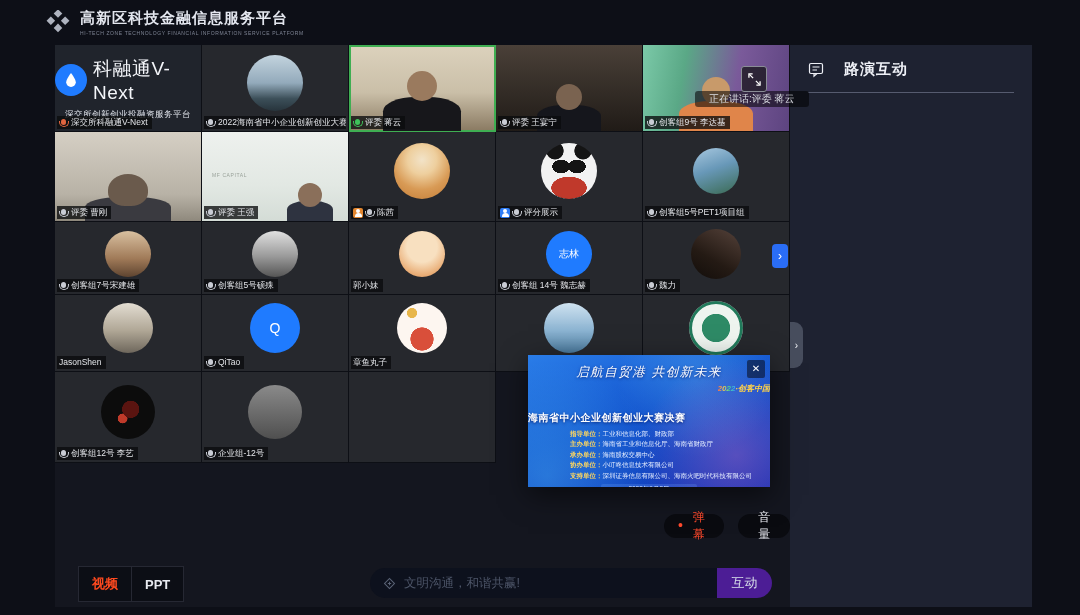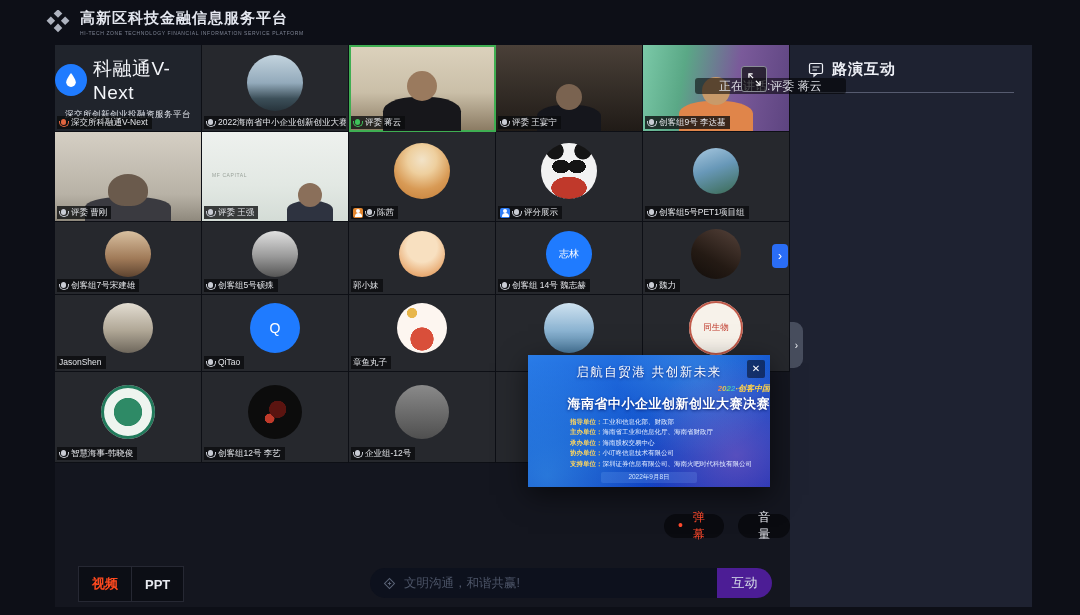--- a/index.html
+++ b/index.html
@@ -95,46 +95,46 @@
     radial-gradient(circle at 30% 20%,#e8b64a 0 9%,transparent 10%),#fdf6f0}
   .av-skyblue{background:linear-gradient(180deg,#cfe2f0 0%,#8cb4d2 55%,#4a7a9e 100%)}
   .av-redseal{background:#f7f2ea;color:#c0392b;font-size:8.5px;box-shadow:inset 0 0 0 2px #c05a4a}
   .av-greenseal{background:radial-gradient(circle at 50% 50%,#2e8a66 0 36%,transparent 38%),#eef4ef;
     box-shadow:inset 0 0 0 3px #217a5b}
   .av-blackred{background:radial-gradient(circle at 55% 45%,#5a1410 0 20%,transparent 21%),
     radial-gradient(circle at 40% 62%,#c03a2a 0 10%,transparent 11%),#0c0c0c}
   .av-gray2{background:linear-gradient(180deg,#8a8a8a,#4f4f4f)}
 
   
-  .speak-pill{position:absolute;left:640px;top:33px;z-index:4;height:16px;display:flex;align-items:center;
-    background:rgba(0,0,0,.55);border-radius:3px;font-size:12px;color:#dcdee4;padding:0 24px;white-space:nowrap}
+  .speak-pill{position:absolute;left:640px;top:46px;z-index:4;height:16px;display:flex;align-items:center;
+    background:rgba(0,0,0,.55);border-radius:3px;font-size:10px;color:#dcdee4;padding:0 14px;white-space:nowrap}
   .expand-btn{position:absolute;left:686px;top:21px;z-index:5;width:26px;height:26px;
     background:rgba(18,18,20,.72);border:1px solid #8a8d96;border-radius:3px;cursor:pointer;
     display:flex;align-items:center;justify-content:center}
   .next-btn{position:absolute;left:717px;top:199px;z-index:4;width:16px;height:24px;background:#2a6df5;
     border:none;border-radius:4px;color:#fff;cursor:pointer;font-size:12px;line-height:22px;text-align:center;padding:0}
   .next-btn::after{content:"›"}
 
   
   .popup{position:absolute;left:473px;top:310px;width:242px;height:132px;z-index:10;overflow:hidden;
     background:
       radial-gradient(circle at 86% 76%,rgba(255,120,190,.30),transparent 42%),
       radial-gradient(circle at 8% 92%,rgba(90,210,255,.32),transparent 45%),
       radial-gradient(circle at 70% 16%,rgba(130,225,255,.22),transparent 40%),
       linear-gradient(160deg,#2a7de8 0%,#1355cf 45%,#0b2fb4 100%);
     box-shadow:0 8px 26px rgba(0,0,0,.55);color:#fff;padding-top:9px}
   .pp-close{position:absolute;top:5px;right:5px;width:18px;height:18px;background:rgba(8,10,22,.55);
     border:none;border-radius:2px;color:#fff;font-size:10px;line-height:18px;text-align:center;cursor:pointer;padding:0}
-  .pp-callig{text-align:center;font-family:"DejaVu Serif",serif;font-size:12.5px;
+  .pp-callig{text-align:center;font-family:"DejaVu Serif",serif;font-style:italic;font-size:12.5px;
     letter-spacing:1.5px;color:#fdfeff;text-shadow:0 1px 3px #09257e}
   .pp-brand{text-align:right;font-size:8px;font-weight:bold;font-style:italic;margin-top:2px}
   .pp-year{background:linear-gradient(90deg,#ff6a3c,#ffd24a,#43d98a,#3ca8ff);
     -webkit-background-clip:text;background-clip:text;color:transparent}
   .pp-cc{color:#ffd24a}
-  .pp-title{text-align:right;font-size:13px;font-weight:bold;letter-spacing:.5px;margin-top:1px;
+  .pp-title{text-align:left;font-size:10px;font-weight:bold;letter-spacing:.5px;margin-top:17px;
     text-shadow:0 1px 3px rgba(4,28,110,.9)}
   .pp-lines{margin:4px 0 0 42px;font-size:6.5px;line-height:1.6}
   .pl{color:#ffd75e;font-weight:bold}.pv{color:#e6eeff}
   .pp-date{margin:3px auto 0;width:96px;text-align:center;background:rgba(140,190,255,.18);
     color:#cfe4ff;font-size:6.5px;padding:1px 0;border-radius:2px}
 
   
   .float-ctrls{position:absolute;left:609px;top:469px;display:flex;gap:14px;z-index:6}
   .pill{height:24px;border:none;border-radius:13px;background:#0a0b10;color:#e8eaf0;
     font-size:12px;padding:0 14px;cursor:pointer;display:flex;align-items:center;gap:4px;
@@ -152,21 +152,21 @@
   .chat-in{position:relative;flex:1;height:30px}
   .chat-in input{width:100%;height:30px;background:#0d111d;border:none;border-radius:16px 0 0 16px;
     color:#cfd4df;font-size:12.5px;padding:0 8px 0 34px;outline:none;font-family:"Liberation Sans",sans-serif}
   .chat-in input::placeholder{color:#4d5568}
   .chat-ico{position:absolute;left:13px;top:8px;color:#5a6275}
   .chat-send{width:55px;height:30px;border:none;border-radius:0 16px 16px 0;background:#4c1d95;
     color:#d8dfe9;font-size:13px;cursor:pointer;font-family:"Liberation Sans",sans-serif}
 
   
   .sidebar{position:absolute;left:735px;top:0;width:242px;height:562px;background:#1e2231}
-  .sb-head{margin:15px 18px 0;display:flex;align-items:center;gap:8px;color:#eef0f6;
+  .sb-head{margin:15px 18px 0;display:flex;align-items:center;gap:20px;color:#eef0f6;
     font-size:15px;font-weight:bold;letter-spacing:1px}
   .sb-div{margin:13px 18px 0;border:none;border-top:1px solid #565b6f}
   .handle{position:absolute;left:0;top:277px;width:13px;height:46px;background:rgba(140,146,165,.38);
     border:none;border-radius:0 9px 9px 0;color:#f0f2f6;cursor:pointer;padding:0;font-size:10px}
   .handle::after{content:"›"}
 </style>
 </head>
 <body>
 
 <div class="page">
@@ -343,29 +343,20 @@
           <div class="av av50 av-lucky"></div>
           <div class="tag">
               <span>章鱼丸子</span>
             </div>
         </div>
         <div class="tile">
           <div class="av av50 av-skyblue"></div>
         </div>
 
         <div class="tile">
-          <div class="av av54 av-redseal">
-              <span>同生物</span>
-            </div>
-          <div class="tag">
-              <i class="mic"></i>
-              <span>创客组 3号 毕绍翰</span>
-            </div>
-        </div>
-        <div class="tile">
           <div class="av av54 av-greenseal"></div>
           <div class="tag">
               <i class="mic"></i>
               <span>智慧海事-韩晓俊</span>
             </div>
         </div>
         <div class="tile">
           <div class="av av54 av-blackred"></div>
           <div class="tag">
               <i class="mic"></i>

